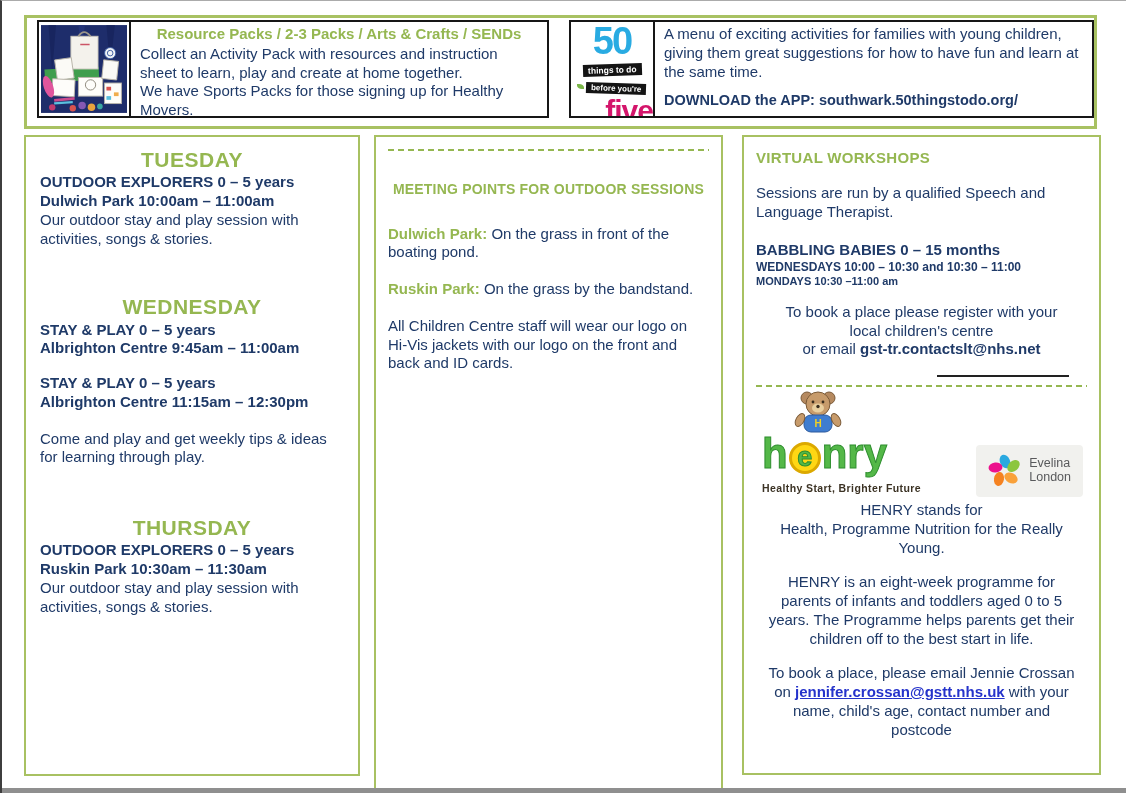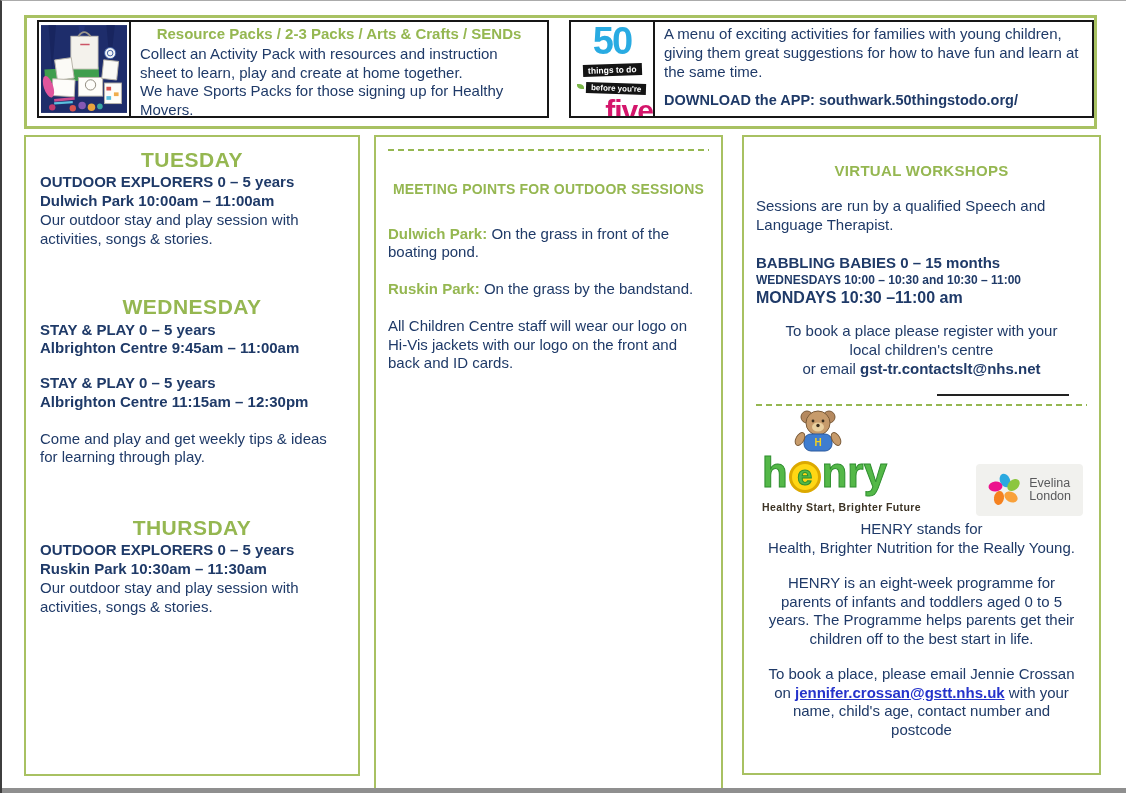--- a/index.html
+++ b/index.html
@@ -53,23 +53,23 @@
   .b{font-weight:bold;}
   .center{text-align:center;}
   .mt2{margin-top:2px}.mt14{margin-top:14px}.mt16{margin-top:16px}
   .mt18{margin-top:18px}.mt20{margin-top:20px}.mt26{margin-top:26px}
   .mt46{margin-top:46px}.mt48{margin-top:48px}
 
   .dashes{height:2px;background:repeating-linear-gradient(90deg,var(--green) 0 6px,transparent 6px 10px);}
   .mid-title{color:var(--green);font-weight:bold;font-size:14px;text-align:center;margin-top:30px;letter-spacing:0.2px;}
   .green-label{color:var(--green);font-weight:bold;}
 
-  .vw-title{color:var(--green);font-weight:bold;font-size:15px;text-align:center;margin-top:15px;letter-spacing:0.3px;}
+  .vw-title{color:var(--green);font-weight:bold;font-size:15px;margin-top:2px;letter-spacing:0.3px;}
   .small-bold{font-weight:bold;font-size:12px;}
-  .mon-bold{font-weight:bold;font-size:16px;}
+  .mon-bold{font-weight:bold;font-size:11px;}
   .blank-line{width:132px;height:0;border-top:2px solid #222;margin:16px 18px 0 auto;}
 
   .logos-row{display:flex;justify-content:space-between;align-items:flex-start;margin-top:6px;padding:0 2px;height:104px;}
   .henry-logo{position:relative;padding-top:40px;margin-left:4px;}
   .henry-word{font-size:42px;font-weight:bold;color:#54B848;line-height:1;
     -webkit-text-stroke:1px #2f8f2f;letter-spacing:0;}
   .henry-e{display:inline-flex;align-items:center;justify-content:center;
     width:32px;height:32px;background:#FFD714;border:3px solid #dca900;border-radius:50%;
     color:#54B848;font-size:27px;font-weight:bold;vertical-align:2px;margin:0 1px;
     -webkit-text-stroke:1px #2f8f2f;box-sizing:border-box;}
@@ -224,21 +224,21 @@
         </svg>
         <div class="evelina-text">
           <div>Evelina</div>
           <div>London</div>
         </div>
       </div>
     </div>
 
     <div class="center w312" style="margin-top:4px">
       <div>HENRY stands for</div>
-      <div>Health, Brighter Nutrition for the Really Young.</div>
+      <div>Health, Programme Nutrition for the Really Young.</div>
     </div>
 
     <div class="center w318 mt16">HENRY is an eight-week programme for parents of infants and toddlers aged 0 to 5 years. The Programme helps parents get their children off to the best start in life.</div>
 
     <div class="center w312 mt16">
       <span>To book a place, please email Jennie Crossan on </span><a class="link">jennifer.crossan@gstt.nhs.uk</a><span> with your name, child's age, contact number and postcode</span>
     </div>
   </div>
 
   <div class="bottom-bar"></div>

